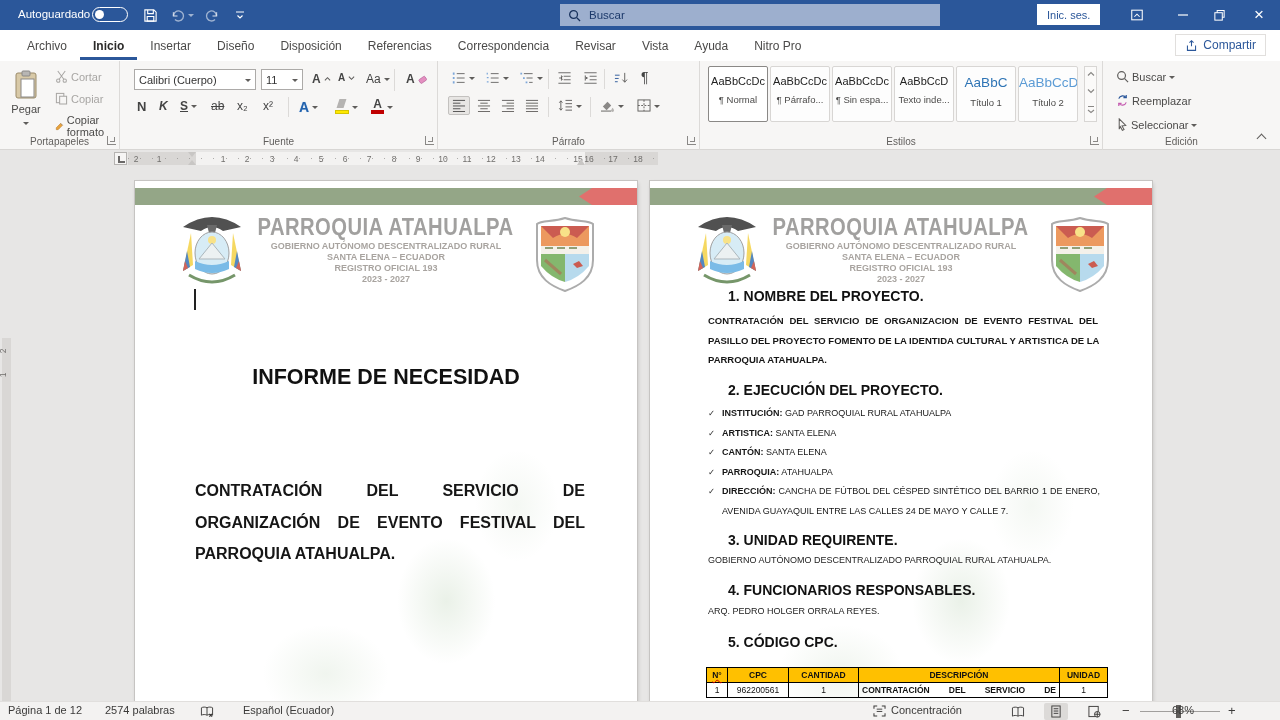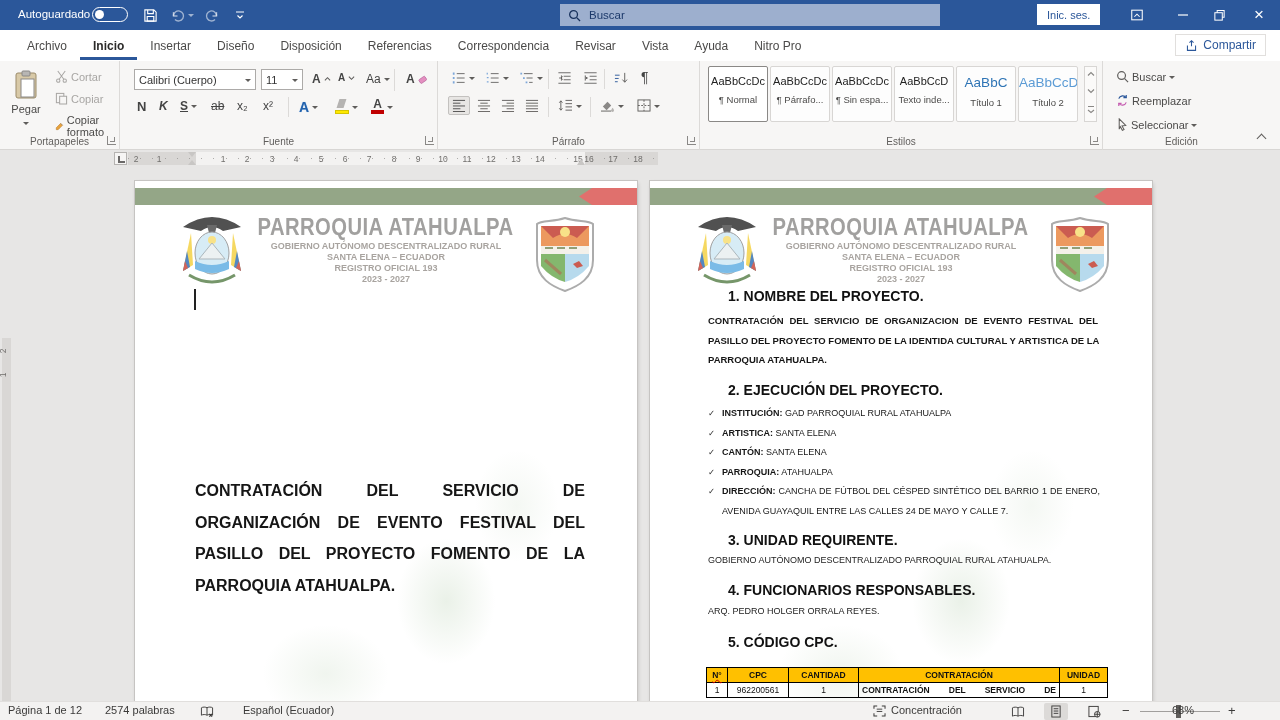--- a/index.html
+++ b/index.html
@@ -544,24 +544,24 @@
           <circle cx="32" cy="16" r="5" fill="#f7dc6f"></circle>
           <path d="M8 30 H56 V38 H8 Z" fill="#f2efe6"></path>
           <path d="M12 32h8M24 32h8M36 32h8" stroke="#7a8a5a" stroke-width="2"></path>
           <path d="M8 38 H32 V66 Q18 62 8 50 Z" fill="#6aa84f"></path>
           <path d="M32 38 H56 V50 Q46 62 32 66 Z" fill="#a8d3ea"></path>
           <path d="M40 48l6-3 4 5-6 2z" fill="#c0392b"></path>
           <path d="M12 44l16 14" stroke="#8a6d3b" stroke-width="3"></path>
         </svg>
       </div>
       <span class="caret"></span>
+      <div class="p1title">INFORME DE NECESIDAD</div>
       <div class="p1body">
         <div class="jl">CONTRATACIÓN DEL SERVICIO DE</div>
         <div class="jl">ORGANIZACIÓN DE EVENTO FESTIVAL DEL</div>
-        <div class="jl">PASILLO DEL PROYECTO FOMENTO DE LA</div>
         <div class="ll">PARROQUIA ATAHUALPA.</div>
       </div>
     </div>
 
     <div class="page p2" style="left:650px">
       <div class="banner">
           <span class="banner-arrow"></span>
         </div>
       <div class="hdr">
         <svg class="ab" style="left:42px;top:2px" width="70" height="78" viewBox="0 0 70 78">
@@ -641,21 +641,21 @@
             <col style="width:61px">
             <col style="width:70px">
             <col style="width:201px">
             <col style="width:48px">
           </colgroup>
         <tbody>
             <tr>
           <th><span class="wavy">N°</span></th>
           <th>CPC</th>
           <th>CANTIDAD</th>
-          <th>CONTRATACIÓN</th>
+          <th>DESCRIPCIÓN</th>
           <th>UNIDAD</th>
         </tr>
         <tr>
           <td class="ctr">1</td>
           <td class="ctr">962200561</td>
           <td class="ctr">1</td>
           <td class="desc">CONTRATACIÓN DEL SERVICIO DE</td>
           <td class="ctr">1</td>
         </tr>
       </tbody>

